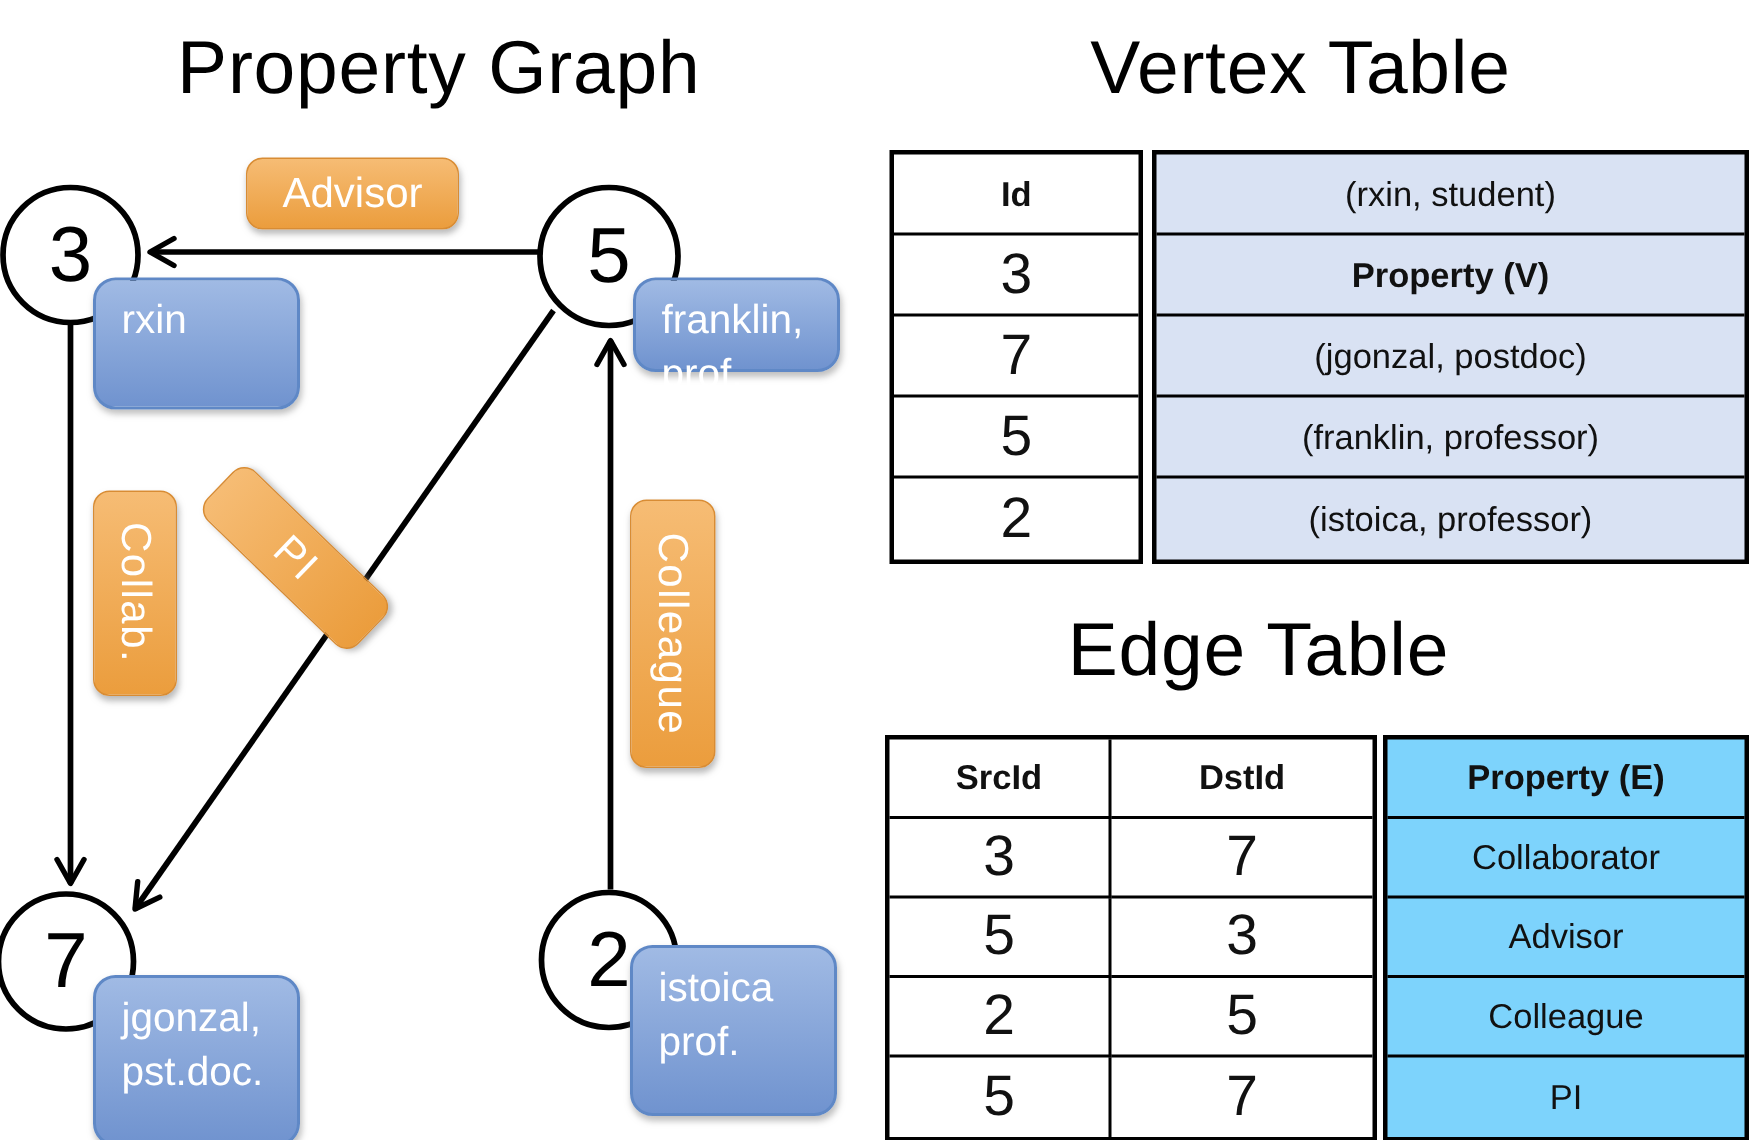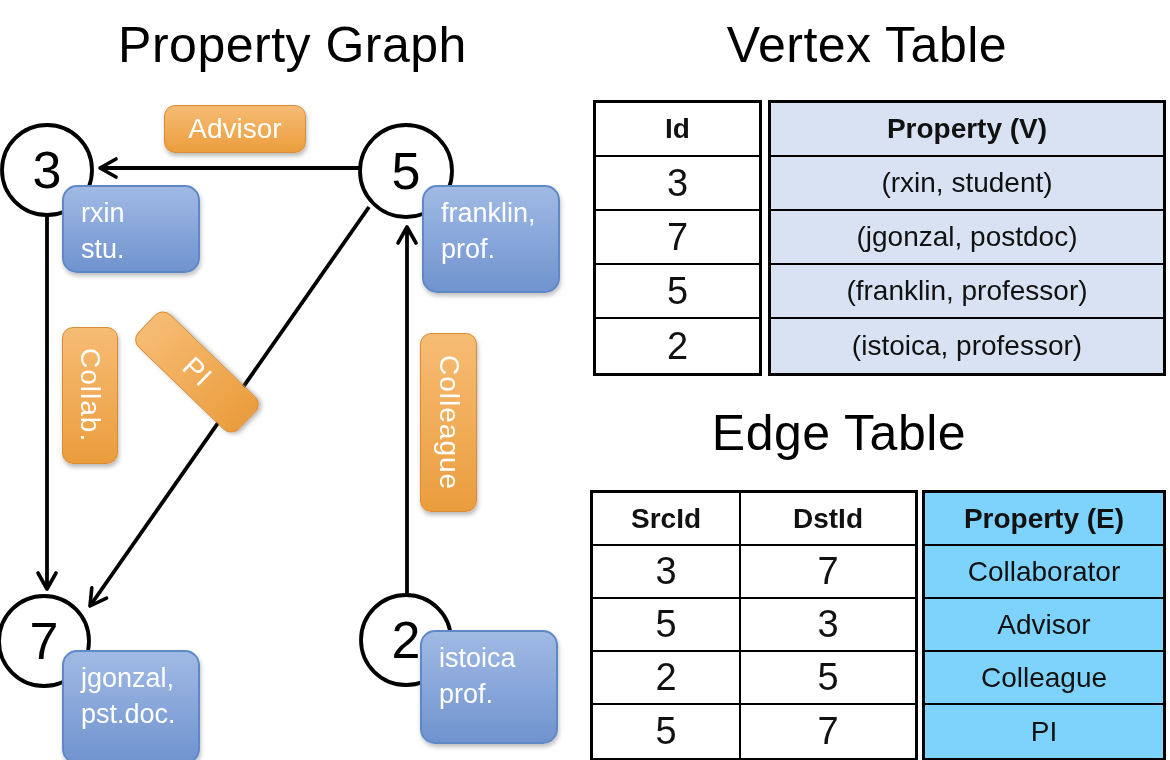--- a/index.html
+++ b/index.html
@@ -37,36 +37,36 @@
   #label-colleague { left:420px; top:333px; width:57px;  height:179px; }
 
   .vbox {
     position:absolute; box-sizing:border-box; width:138px; height:114px;
     background:linear-gradient(180deg,#a0bae4 0%,#7093cf 100%);
     border:2px solid #5f88c6; border-radius:15px;
     box-shadow:1px 3px 4px rgba(130,130,130,0.5);
     color:#fff; font-size:27px; line-height:1.35; padding:8px 0 0 17px;
   }
   #vbox-rxin     { left:62px;  top:185px; height:88px; }
-  #vbox-franklin { left:422px; top:185px; height:108px; }
+  #vbox-franklin { left:422px; top:185px; height:63px; }
   #vbox-jgonzal  { left:62px;  top:650px; }
   #vbox-istoica  { left:420px; top:630px; }
 
   .tbl { position:absolute; display:flex; }
   #vertex-table { left:593px; top:100px; gap:6px; }
   #edge-table   { left:590px; top:490px; gap:4px; }
 
   .colgroup { box-sizing:border-box; border:3px solid #000; background:#fff; }
   .colgroup.blue { background:#d9e2f3; }
   .colgroup.tan  { background:#7dd3fc; }
 
   .trow { display:flex; }
   .tcell {
     box-sizing:border-box; display:flex; align-items:center; justify-content:center;
-    border-bottom:2px solid #000; font-size:28px;
+    border-bottom:2px solid #000; font-size:23px;
   }
   .trow:last-child .tcell, .tcell.last { border-bottom:none; }
   .tcell.hdr { font-weight:bold; }
   .tcell.num { font-size:38px; }
 
   
   #vertex-table .id-col   { width:169px; }
   #vertex-table .prop-col { width:398px; }
   #vertex-table .tcell    { height:54px; width:100%; }
 
@@ -108,21 +108,20 @@
   <div class="node-num" style="left:-1px;  top:605px;">7</div>
   <div class="node-num" style="left:361px; top:604px;">2</div>
 
   <div class="elabel" id="label-advisor">Advisor</div>
   <div class="elabel vert" id="label-collab">Collab.</div>
   <div class="elabel vert" id="label-pi">PI</div>
   <div class="elabel vert" id="label-colleague">Colleague</div>
 
   <div class="vbox" id="vbox-rxin">
     <div>rxin</div>
-    <div>stu.</div>
   </div>
   <div class="vbox" id="vbox-franklin">
     <div>franklin,</div>
     <div>prof.</div>
   </div>
   <div class="vbox" id="vbox-jgonzal">
     <div>jgonzal,</div>
     <div>pst.doc.</div>
   </div>
   <div class="vbox" id="vbox-istoica">
@@ -132,22 +131,22 @@
 
   <div class="tbl" id="vertex-table">
     <div class="colgroup id-col">
       <div class="tcell hdr">Id</div>
       <div class="tcell num">3</div>
       <div class="tcell num">7</div>
       <div class="tcell num">5</div>
       <div class="tcell num last">2</div>
     </div>
     <div class="colgroup blue prop-col">
+      <div class="tcell">(rxin, student)</div>
       <div class="tcell hdr">Property (V)</div>
-      <div class="tcell">(rxin, student)</div>
       <div class="tcell">(jgonzal, postdoc)</div>
       <div class="tcell">(franklin, professor)</div>
       <div class="tcell last">(istoica, professor)</div>
     </div>
   </div>
 
   <div class="tbl" id="edge-table">
     <div class="colgroup src-dst-col">
       <div class="trow">
         <div class="tcell hdr src-cell">SrcId</div>

